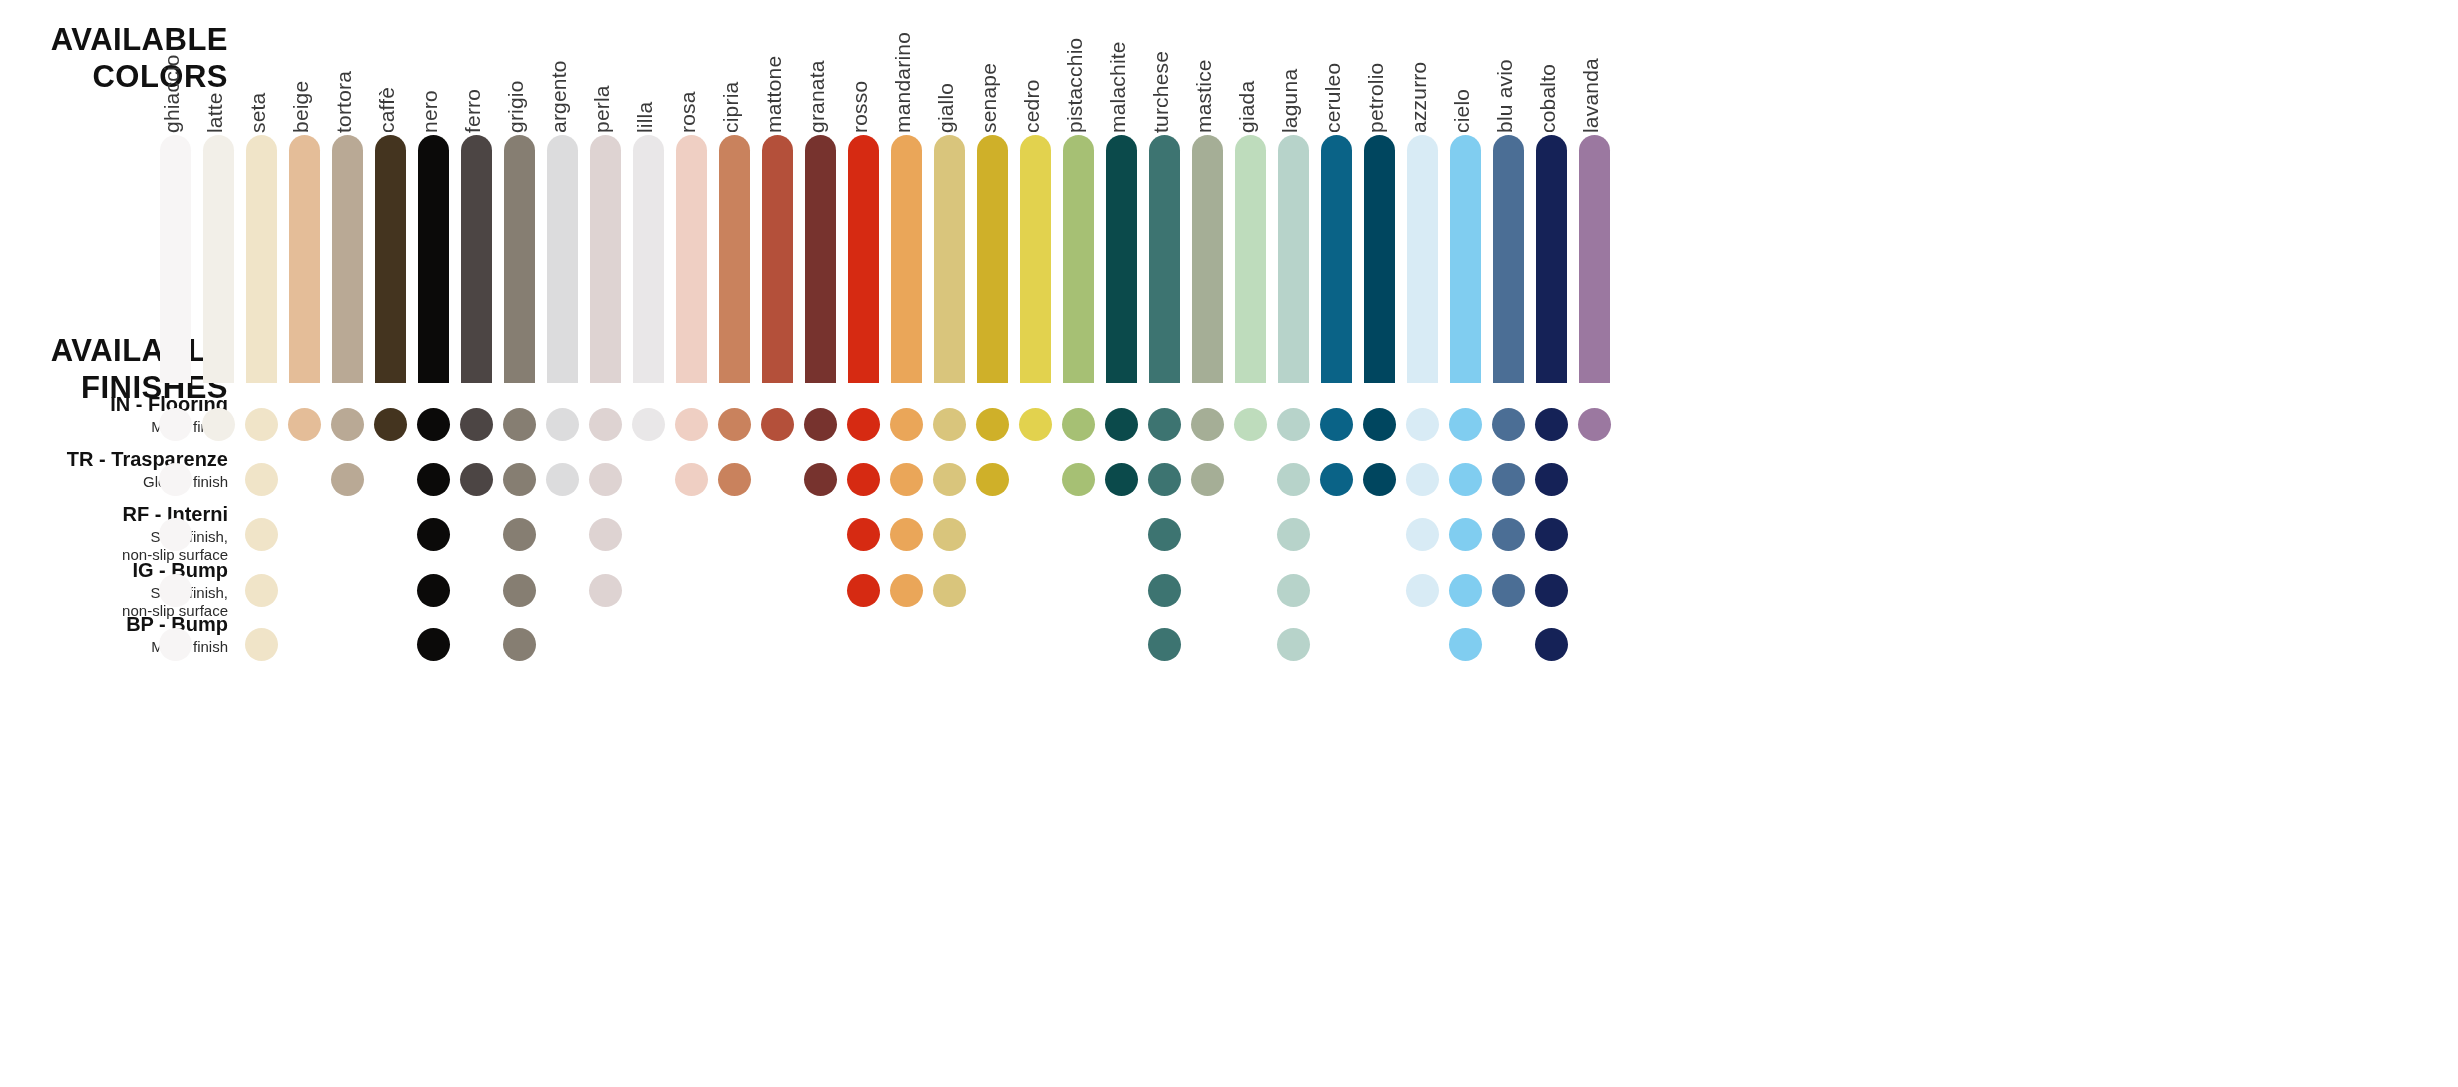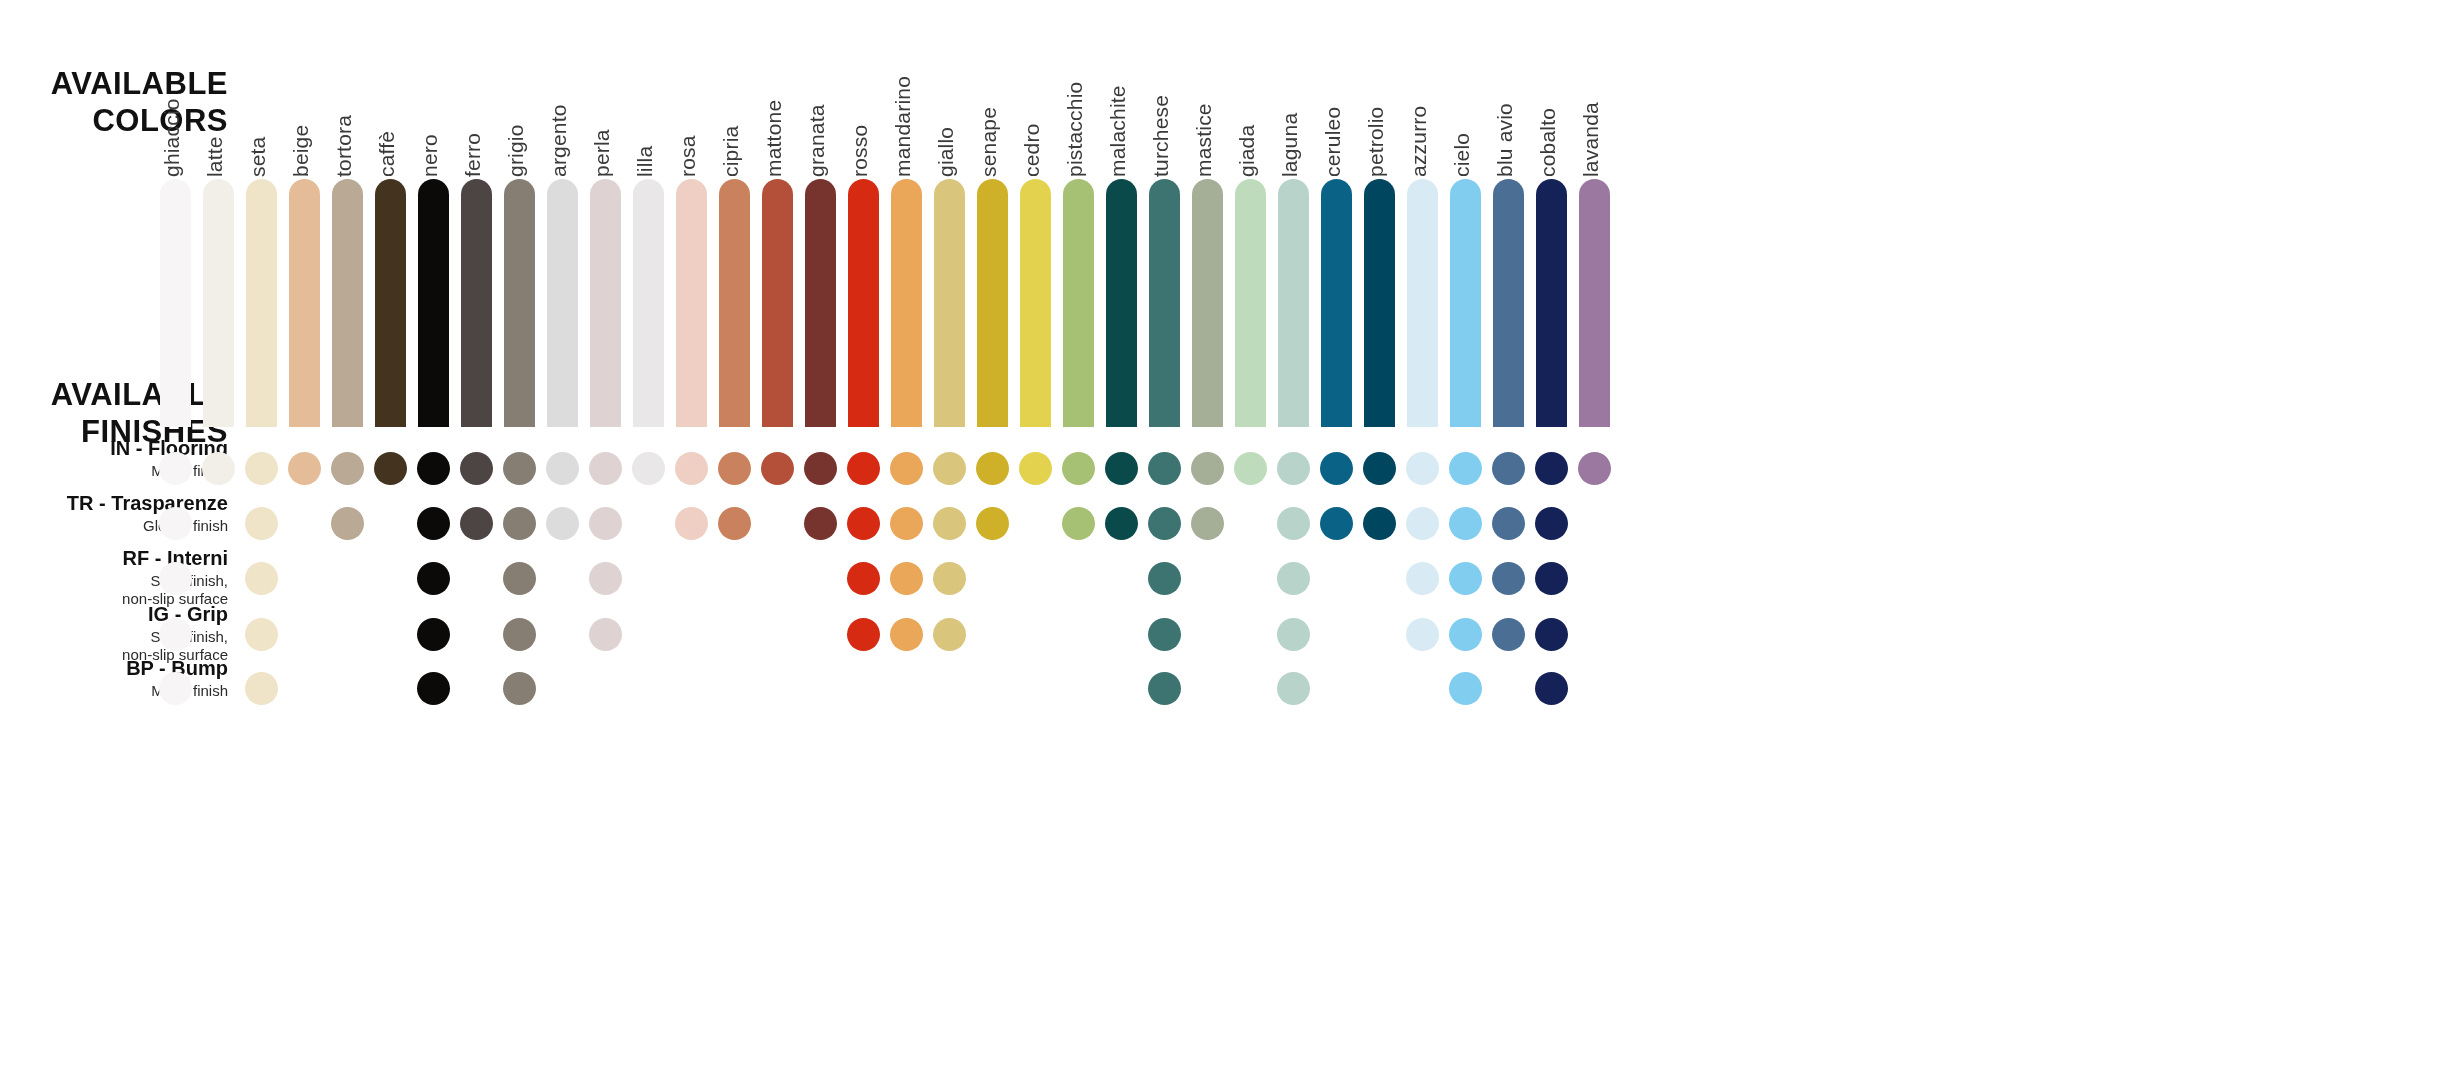--- a/index.html
+++ b/index.html
@@ -1,21 +1,21 @@
 <!DOCTYPE html>
 <html><head>
 <meta charset="utf-8">
 <style>
   html,body{margin:0;padding:0;}
   body{
     width:2458px;height:1087px;background:#ffffff;
     font-family:"Liberation Sans",sans-serif;
     position:relative;overflow:hidden;
   }
-  .stage{position:absolute;inset:0;margin-top:44px;}
+  .stage{position:absolute;inset:0;}
 
   
   .hdr{
     position:absolute;
     font-weight:bold;
     color:#111111;
     text-align:right;
     letter-spacing:0.5px;
     line-height:1.18;
     font-size:31px;
@@ -236,21 +236,21 @@
       <div class="dot" title="RF - Flooring / rosso" style="left: 847px; top: 518px; width: 33px; height: 33px; background: rgb(214, 42, 18);"></div>
       <div class="dot" title="RF - Flooring / mandarino" style="left: 890px; top: 518px; width: 33px; height: 33px; background: rgb(234, 166, 89);"></div>
       <div class="dot" title="RF - Flooring / giallo" style="left: 933px; top: 518px; width: 33px; height: 33px; background: rgb(217, 197, 124);"></div>
       <div class="dot" title="RF - Flooring / turchese" style="left: 1148px; top: 518px; width: 33px; height: 33px; background: rgb(61, 116, 113);"></div>
       <div class="dot" title="RF - Flooring / laguna" style="left: 1277px; top: 518px; width: 33px; height: 33px; background: rgb(183, 211, 202);"></div>
       <div class="dot" title="RF - Flooring / azzurro" style="left: 1406px; top: 518px; width: 33px; height: 33px; background: rgb(216, 235, 245);"></div>
       <div class="dot" title="RF - Flooring / cielo" style="left: 1449px; top: 518px; width: 33px; height: 33px; background: rgb(128, 205, 240);"></div>
       <div class="dot" title="RF - Flooring / blu avio" style="left: 1492px; top: 518px; width: 33px; height: 33px; background: rgb(75, 110, 149);"></div>
       <div class="dot" title="RF - Flooring / cobalto" style="left: 1535px; top: 518px; width: 33px; height: 33px; background: rgb(21, 34, 87);"></div>
       <div class="rowlabel" style="top: 558px;">
-        <span class="rl-title">IG - Grip</span>
+        <span class="rl-title">IG - Bump</span>
         <span class="rl-sub">Satin finish,</span>
         <span class="rl-sub" style="margin-top: 0px;">non-slip surface</span>
       </div>
       <div class="dot" title="IG - Grip / ghiaccio" style="left: 159px; top: 574px; width: 33px; height: 33px; background: rgb(247, 245, 245);"></div>
       <div class="dot" title="IG - Grip / seta" style="left: 245px; top: 574px; width: 33px; height: 33px; background: rgb(240, 228, 200);"></div>
       <div class="dot" title="IG - Grip / nero" style="left: 417px; top: 574px; width: 33px; height: 33px; background: rgb(11, 10, 9);"></div>
       <div class="dot" title="IG - Grip / grigio" style="left: 503px; top: 574px; width: 33px; height: 33px; background: rgb(134, 126, 114);"></div>
       <div class="dot" title="IG - Grip / perla" style="left: 589px; top: 574px; width: 33px; height: 33px; background: rgb(222, 211, 210);"></div>
       <div class="dot" title="IG - Grip / rosso" style="left: 847px; top: 574px; width: 33px; height: 33px; background: rgb(214, 42, 18);"></div>
       <div class="dot" title="IG - Grip / mandarino" style="left: 890px; top: 574px; width: 33px; height: 33px; background: rgb(234, 166, 89);"></div>

